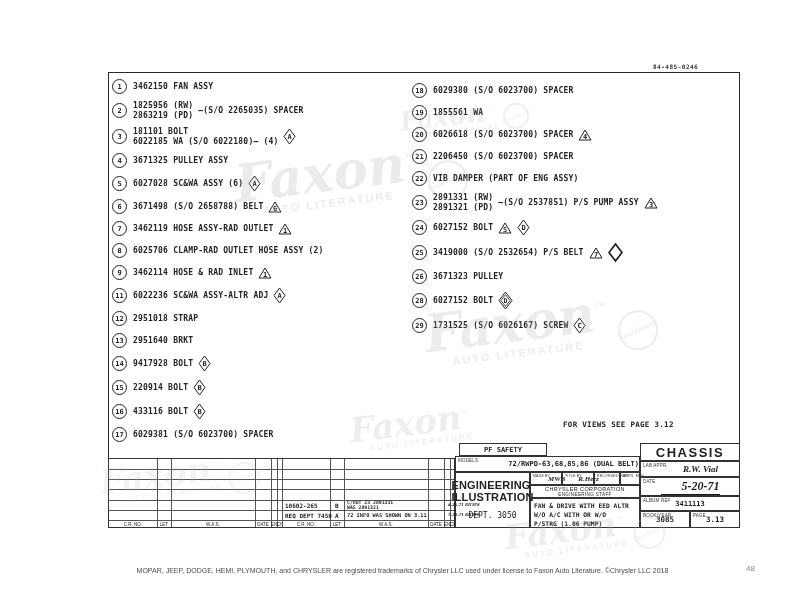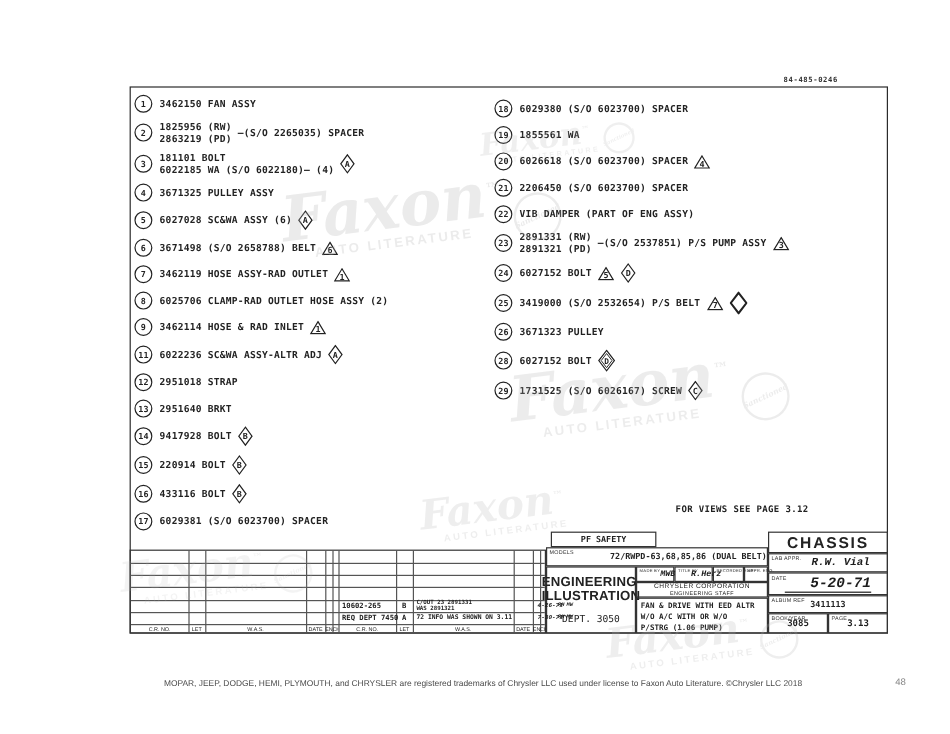--- a/index.html
+++ b/index.html
@@ -20,21 +20,21 @@
   .ibody{display:flex;align-items:center;gap:5px;}
   .lines{display:flex;flex-direction:column;}
   .pline{font-size:8px;font-weight:700;line-height:1.2;white-space:nowrap;letter-spacing:.2px;}
   .suffix{font-size:8px;font-weight:700;white-space:nowrap;letter-spacing:.2px;}
   .sym{display:inline-flex;align-items:center;}
   #views-note{position:absolute;left:563px;top:420px;font-size:7.5px;font-weight:700;letter-spacing:.3px;}
   
   .cell{position:absolute;border:1px solid #333;box-sizing:border-box;background:transparent;}
   .tlabel{position:absolute;left:2px;top:1px;font-size:4.5px;font-family:"Liberation Sans",sans-serif;
           color:#333;letter-spacing:.2px;white-space:nowrap;}
-  .hand{font-family:Liberation Mono, monospace;font-style:italic;font-weight:700;color:#1d1d1d;padding-left:21px;}
+  .hand{font-family:Liberation Serif, serif;font-style:italic;font-weight:700;color:#1d1d1d;padding-left:21px;}
   #title-block{position:absolute;left:455px;top:443px;width:285px;height:85px;}
   .tb-center{display:flex;align-items:center;justify-content:center;text-align:center;}
   #eng-ill{font-family:"Liberation Sans",sans-serif;font-weight:700;font-size:11px;line-height:1.05;letter-spacing:.2px;}
   #dept{font-size:8px;font-weight:400;margin-top:7px;}
   #chassis-text{font-family:"Liberation Sans",sans-serif;font-weight:700;font-size:13px;letter-spacing:1.5px;}
   .company-line1{font-family:"Liberation Sans",sans-serif;font-size:5.5px;letter-spacing:.4px;}
   .company-line2{font-family:"Liberation Sans",sans-serif;font-size:4.5px;letter-spacing:.4px;}
   .desc-line{font-size:6.3px;font-weight:700;line-height:1.45;white-space:nowrap;}
   
   #rev-table{position:absolute;left:108px;top:458px;width:347px;height:70px;

